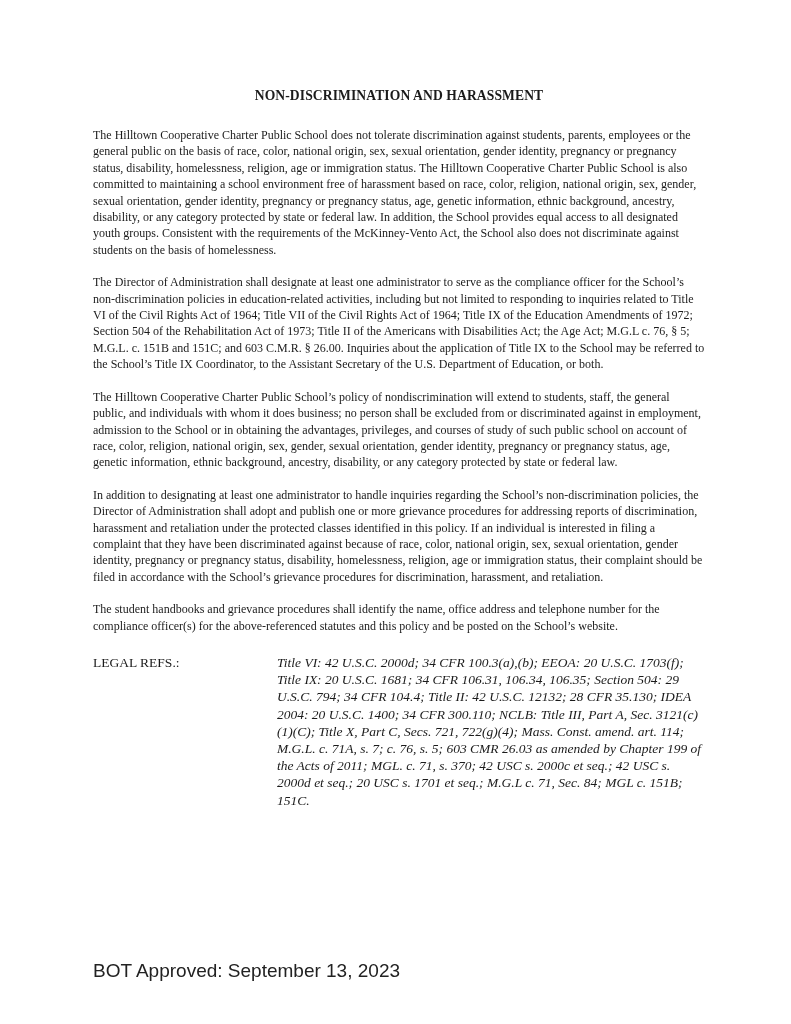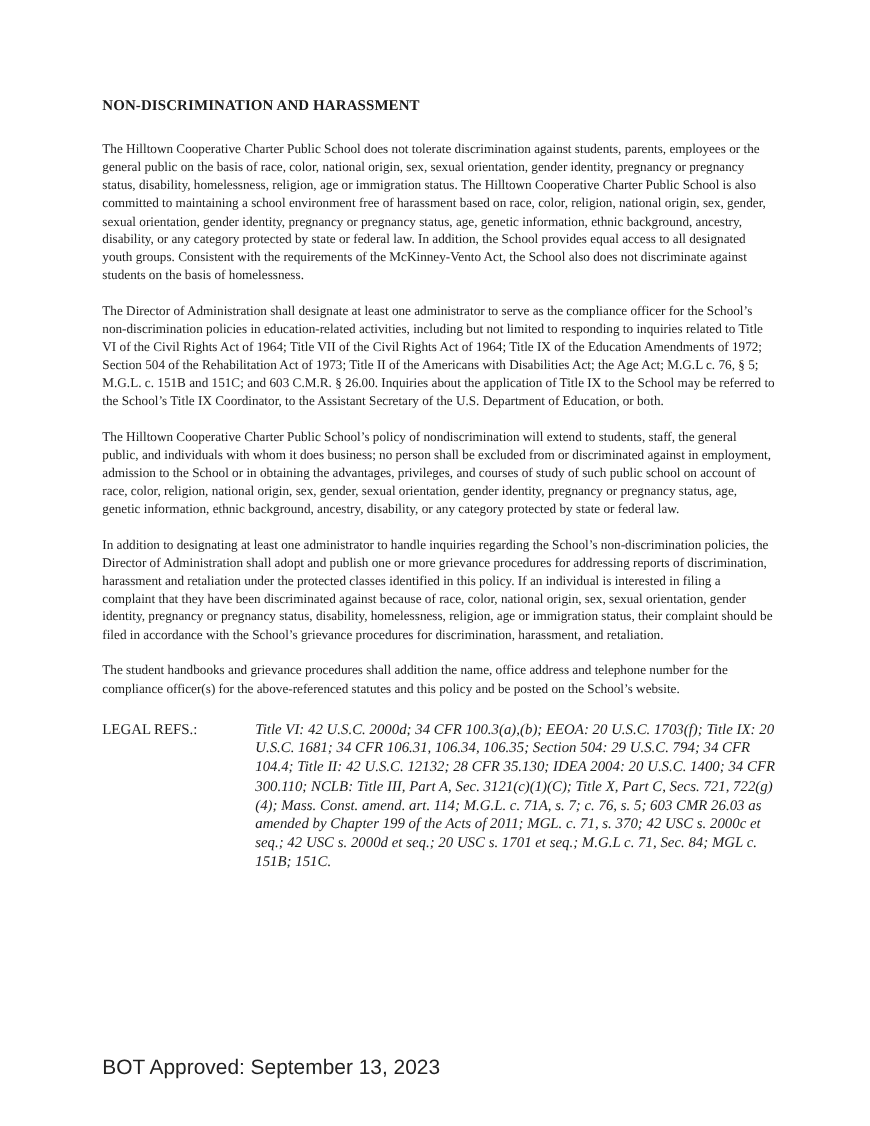--- a/index.html
+++ b/index.html
@@ -18,34 +18,36 @@
   }
   .content {
     position: absolute;
     left: 93px;
     top: 88px;
     width: 612px;
   }
   .doc-title {
     font-size: 13.6px;
     font-weight: bold;
+    text-align: center;
     margin: 0 0 23px 0;
     letter-spacing: 0.1px;
   }
   .para {
     font-size: 12px;
     line-height: 16.4px;
     margin: 0 0 16px 0;
   }
   .legal-refs {
     display: flex;
     align-items: flex-start;
     margin-top: 20px;
     font-size: 13.5px;
     line-height: 17.2px;
+    gap: 45px;
   }
   .legal-label {
     width: 139px;
     flex-shrink: 0;
   }
   .legal-text {
     width: 473px;
     font-style: italic;
   }
   .footer {
@@ -66,21 +68,21 @@
     <h1 class="doc-title">NON-DISCRIMINATION AND HARASSMENT</h1>
 
     <p class="para">The Hilltown Cooperative Charter Public School does not tolerate discrimination against students, parents, employees or the general public on the basis of race, color, national origin, sex, sexual orientation, gender identity, pregnancy or pregnancy status, disability, homelessness, religion, age or immigration status. The Hilltown Cooperative Charter Public School is also committed to maintaining a school environment free of harassment based on race, color, religion, national origin, sex, gender, sexual orientation, gender identity, pregnancy or pregnancy status, age, genetic information, ethnic background, ancestry, disability, or any category protected by state or federal law. In addition, the School provides equal access to all designated youth groups. Consistent with the requirements of the McKinney-Vento Act, the School also does not discriminate against students on the basis of homelessness.</p>
 
     <p class="para">The Director of Administration shall designate at least one administrator to serve as the compliance officer for the School’s non-discrimination policies in education-related activities, including but not limited to responding to inquiries related to Title VI of the Civil Rights Act of 1964; Title VII of the Civil Rights Act of 1964; Title IX of the Education Amendments of 1972; Section 504 of the Rehabilitation Act of 1973; Title II of the Americans with Disabilities Act; the Age Act; M.G.L c. 76, § 5; M.G.L. c. 151B and 151C; and 603 C.M.R. § 26.00. Inquiries about the application of Title IX to the School may be referred to the School’s Title IX Coordinator, to the Assistant Secretary of the U.S. Department of Education, or both.</p>
 
     <p class="para">The Hilltown Cooperative Charter Public School’s policy of nondiscrimination will extend to students, staff, the general public, and individuals with whom it does business; no person shall be excluded from or discriminated against in employment, admission to the School or in obtaining the advantages, privileges, and courses of study of such public school on account of race, color, religion, national origin, sex, gender, sexual orientation, gender identity, pregnancy or pregnancy status, age, genetic information, ethnic background, ancestry, disability, or any category protected by state or federal law.</p>
 
     <p class="para">In addition to designating at least one administrator to handle inquiries regarding the School’s non-discrimination policies, the Director of Administration shall adopt and publish one or more grievance procedures for addressing reports of discrimination, harassment and retaliation under the protected classes identified in this policy.  If an individual is interested in filing a complaint that they have been discriminated against because of race, color, national origin, sex, sexual orientation, gender identity, pregnancy or pregnancy status, disability, homelessness, religion, age or immigration status, their complaint should be filed in accordance with the School’s grievance procedures for discrimination, harassment, and retaliation.</p>
 
-    <p class="para">The student handbooks and grievance procedures shall addition the name, office address and telephone number for the compliance officer(s) for the above-referenced statutes and this policy and be posted on the School’s website.</p>
+    <p class="para">The student handbooks and grievance procedures shall identify the name, office address and telephone number for the compliance officer(s) for the above-referenced statutes and this policy and be posted on the School’s website.</p>
 
     <div class="legal-refs">
       <div class="legal-label">LEGAL REFS.:</div>
       <div class="legal-text">Title VI: 42 U.S.C. 2000d; 34 CFR 100.3(a),(b); EEOA: 20 U.S.C. 1703(f); Title IX: 20 U.S.C. 1681; 34 CFR 106.31, 106.34, 106.35; Section 504: 29 U.S.C. 794; 34 CFR 104.4; Title II: 42 U.S.C. 12132; 28 CFR 35.130; IDEA 2004: 20 U.S.C. 1400; 34 CFR 300.110; NCLB: Title III, Part A, Sec. 3121(c)(1)(C); Title X, Part C, Secs. 721, 722(g)(4); Mass. Const. amend. art. 114; M.G.L. c. 71A, s. 7; c. 76, s. 5; 603 CMR 26.03 as amended by Chapter 199 of the Acts of 2011; MGL. c. 71, s. 370; 42 USC s. 2000c et seq.; 42 USC s. 2000d et seq.; 20 USC s. 1701 et seq.; M.G.L c. 71, Sec. 84; MGL c. 151B; 151C.</div>
     </div>
 
   </div>
 
   <div class="footer">BOT Approved: September 13, 2023</div>
 </div>

